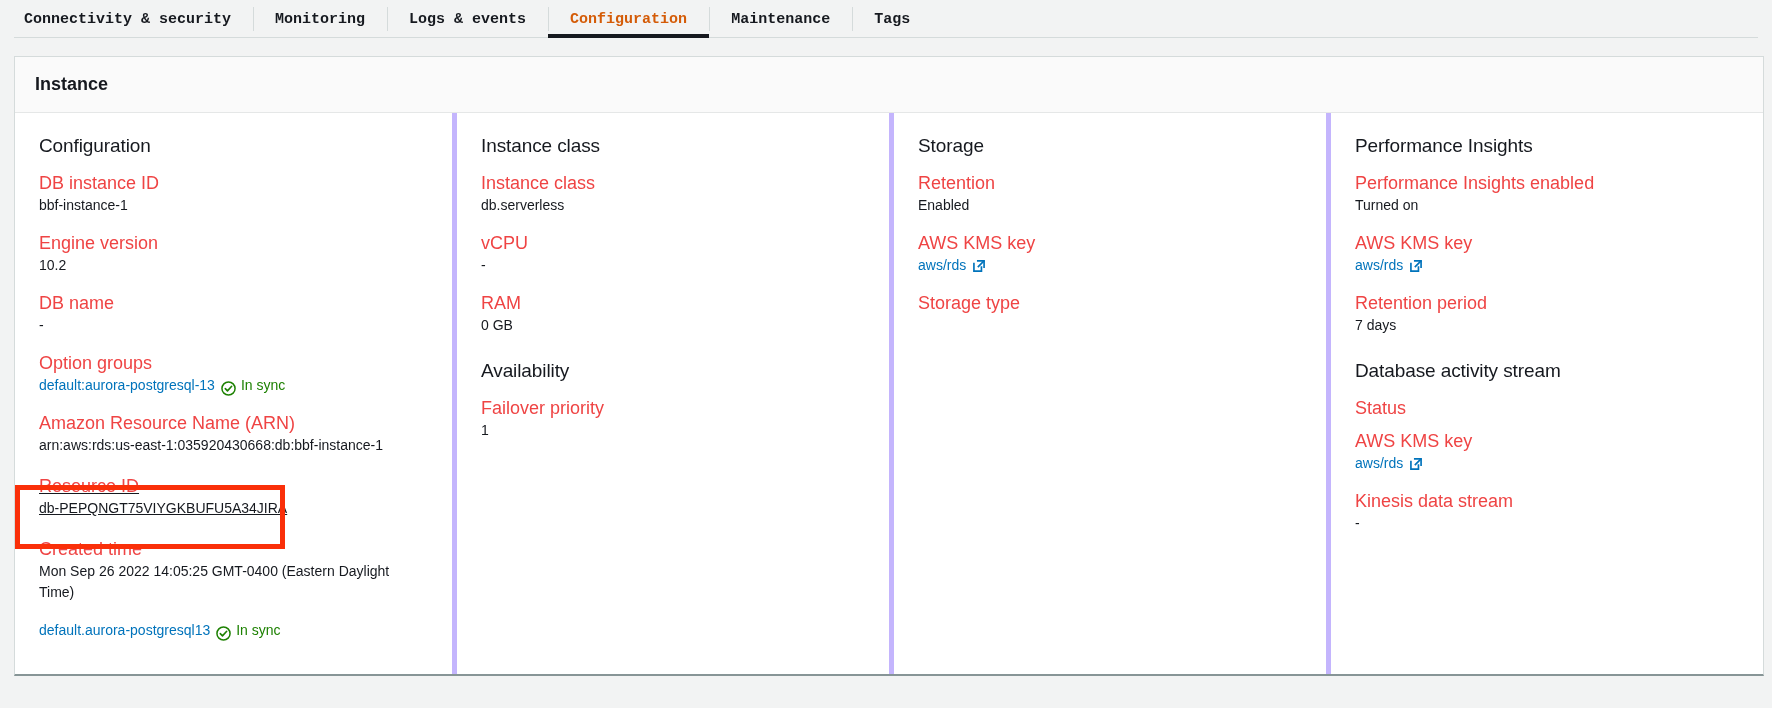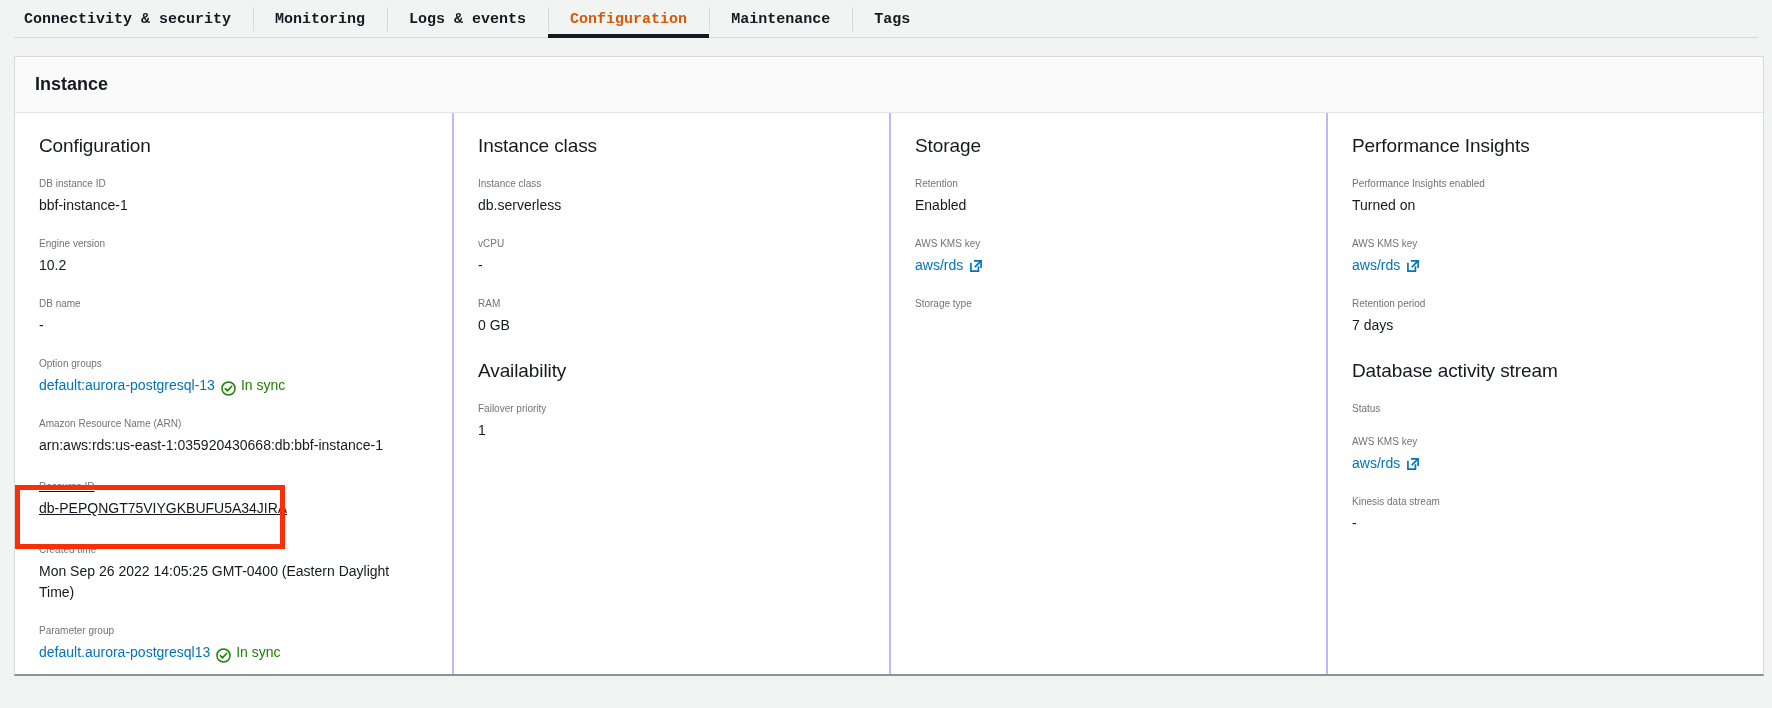--- a/index.html
+++ b/index.html
@@ -100,40 +100,40 @@
     height: 562px;
     box-sizing: border-box;
   }
   .col {
     flex: 1 1 25%;
     padding: 22px 24px 0 24px;
     box-sizing: border-box;
     position: relative;
   }
   .col + .col {
-    border-left: 2px solid #c4b5fd;
+    border-left: 5px solid #c4b5fd;
   }
 
   .section-title {
     font-size: 19px;
     font-weight: normal;
     color: #16191f;
     margin: 0 0 16px 0;
     letter-spacing: -0.1px;
   }
   .section-title.spaced {
     margin-top: 24px;
   }
 
   .field {
     margin-bottom: 17px;
   }
   .field-label {
-    font-size: 10px;
-    color: #737373;
+    font-size: 18px;
+    color: #ef4444;
     line-height: 21px;
     margin-bottom: 1px;
   }
   .field-value {
     font-size: 14px;
     color: #16191f;
     line-height: 21px;
     display: flex;
     align-items: center;
     flex-wrap: wrap;
@@ -234,21 +234,20 @@
         <div class="field-label">Resource ID</div>
         <div class="field-value">db-PEPQNGT75VIYGKBUFU5A34JIRA</div>
       </div>
 
       <div class="field">
         <div class="field-label">Created time</div>
         <div class="field-value">Mon Sep 26 2022 14:05:25 GMT-0400 (Eastern Daylight Time)</div>
       </div>
 
       <div class="field">
-        <div class="field-label">Parameter group</div>
         <div class="field-value">
           <a class="link">default.aurora-postgresql13</a>
           <span class="insync">
             <span class="check-icon">
               <svg width="15" height="15" viewBox="0 0 16 16">
                 <circle cx="8" cy="8" r="7" fill="none" stroke="#1d8102" stroke-width="1.6"></circle>
                 <path d="M4.6 8.2 L6.9 10.5 L11.4 5.6" fill="none" stroke="#1d8102" stroke-width="1.7" stroke-linecap="round" stroke-linejoin="round"></path>
               </svg>
             </span>
             <span>In sync</span>

